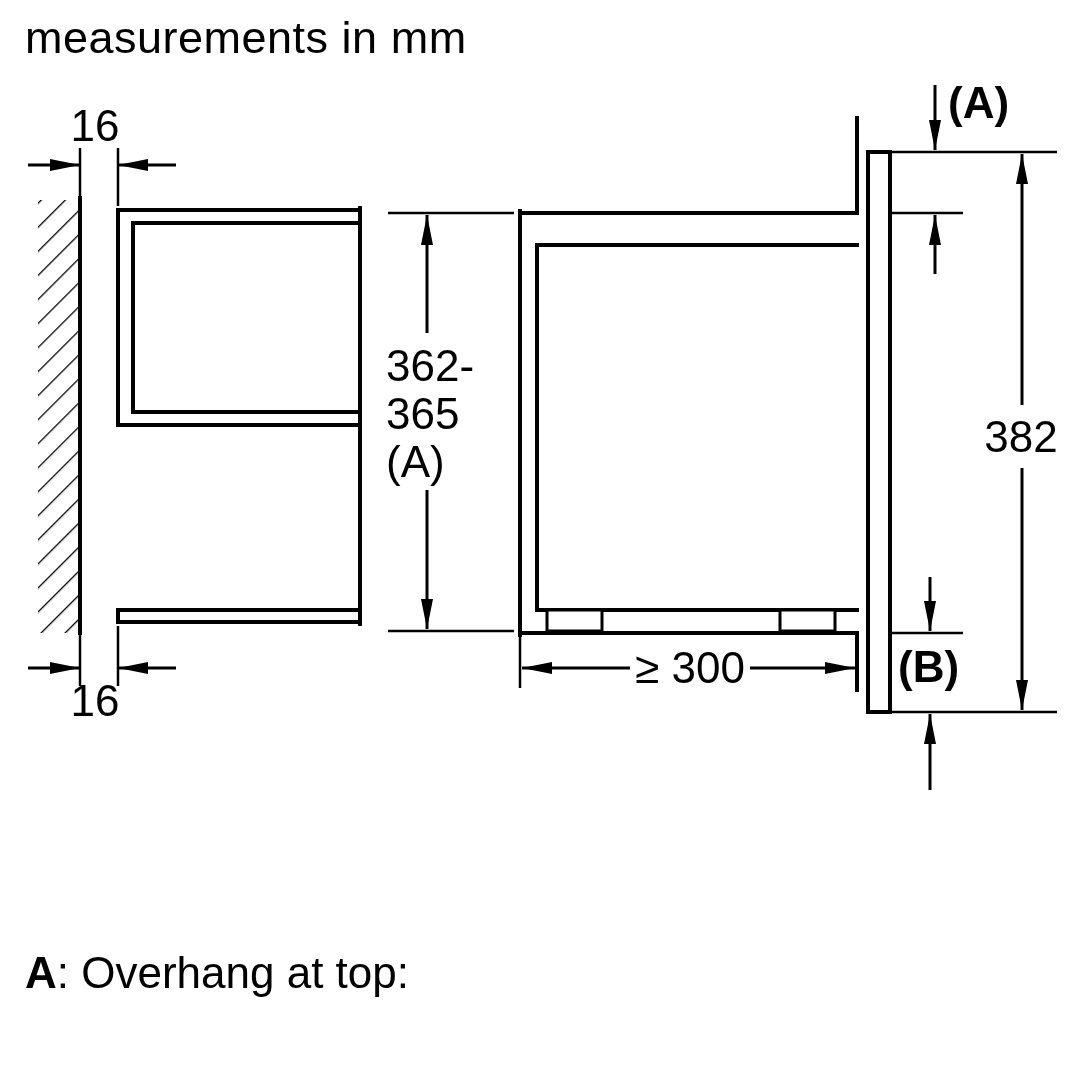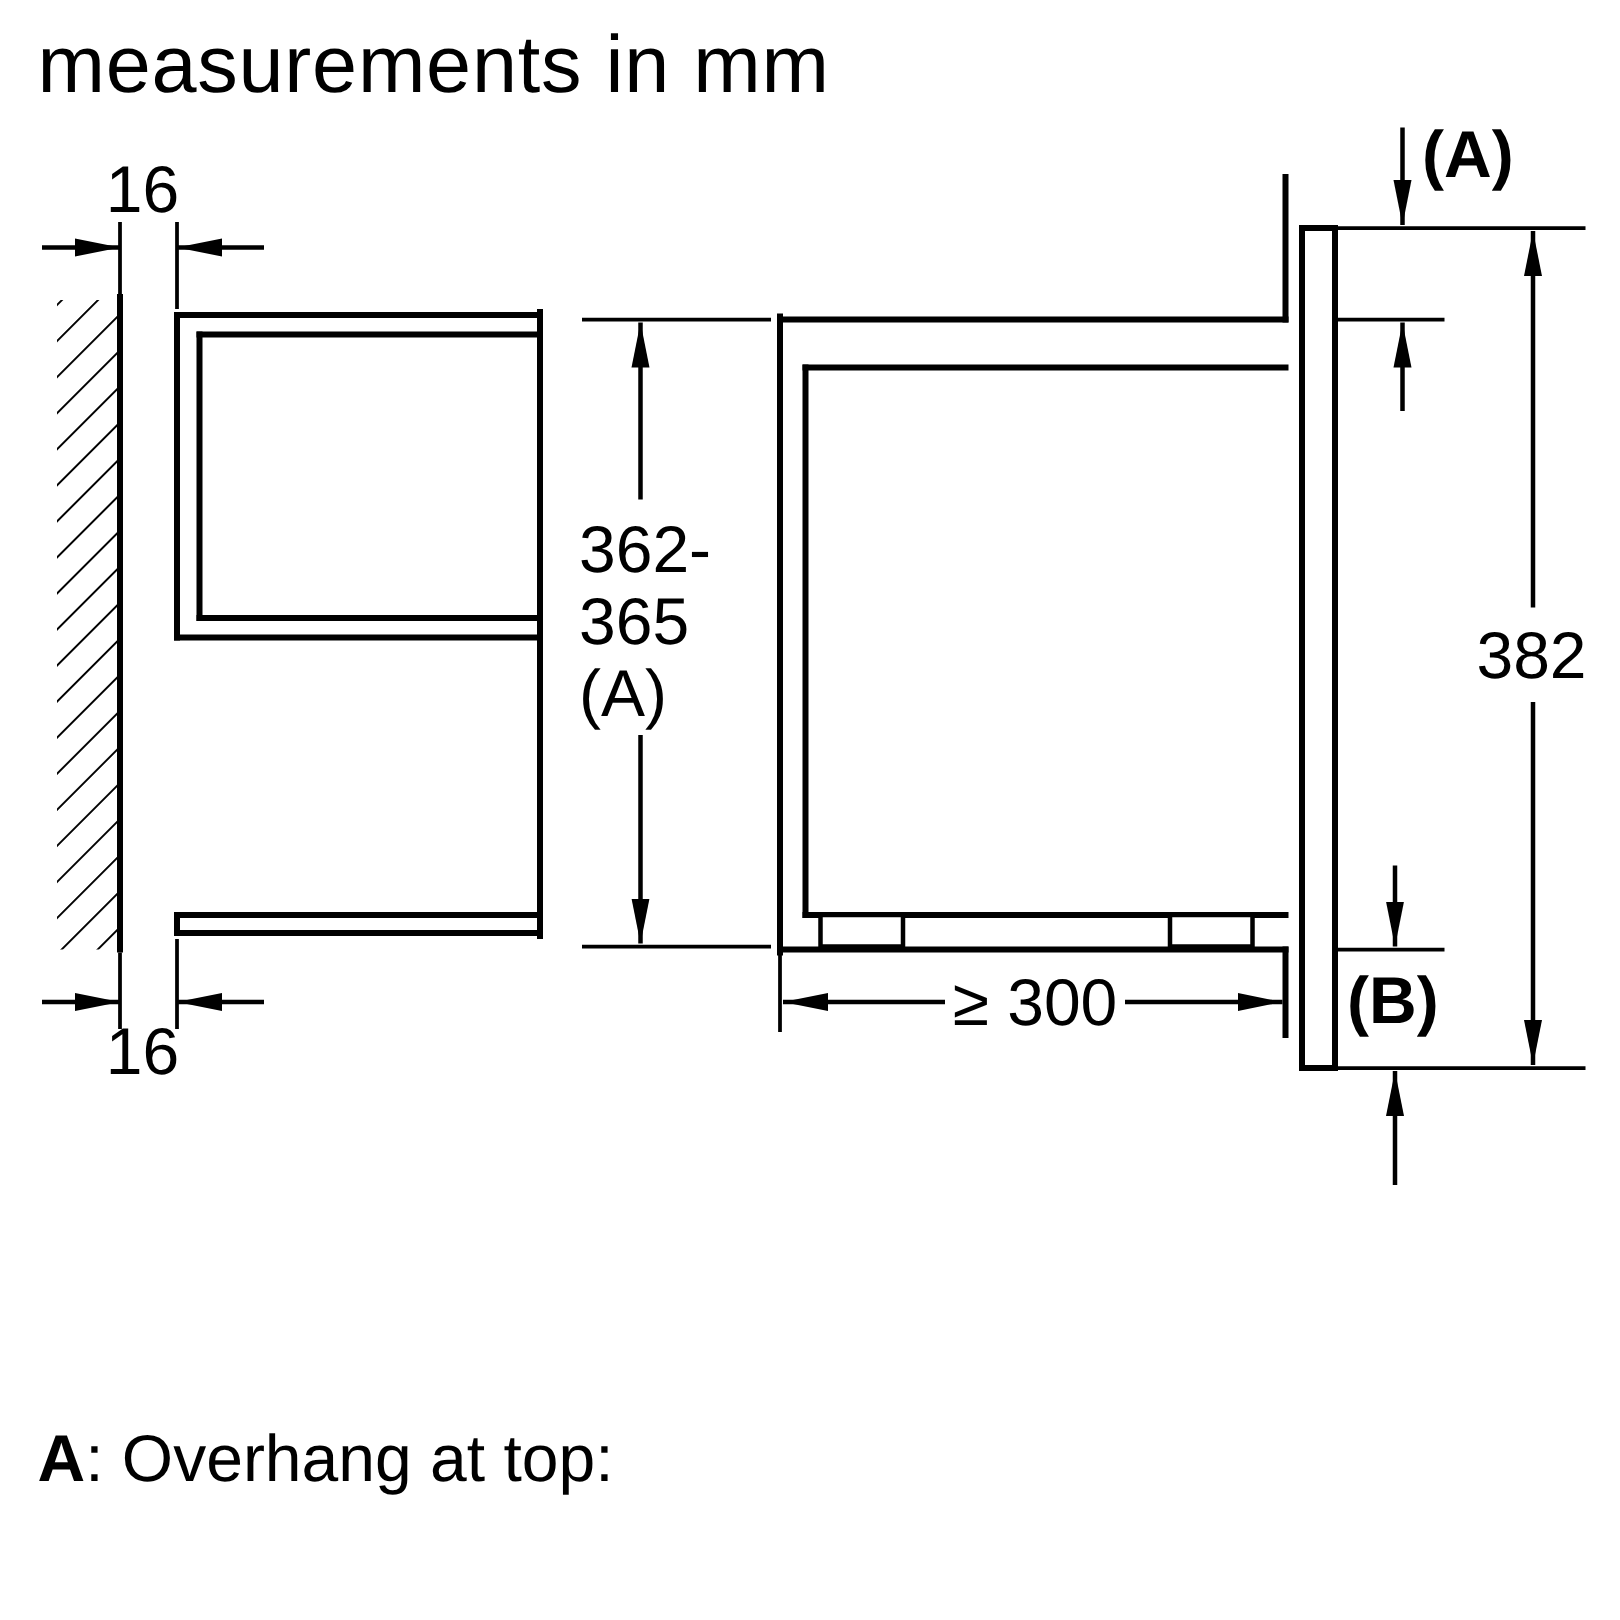--- a/index.html
+++ b/index.html
@@ -12,21 +12,21 @@
     height: 1080px;
     position: relative;
     font-family: "Liberation Sans", sans-serif;
     color: #000;
     overflow: hidden;
   }
   .title {
     position: absolute;
     left: 25px;
     top: 12px;
-    font-size: 54px;
+    font-size: 45px;
     letter-spacing: 0.5px;
   }
   svg.diagram {
     position: absolute;
     left: 0;
     top: 0;
   }
   svg text {
     font-family: "Liberation Sans", sans-serif;
     font-size: 44px;

